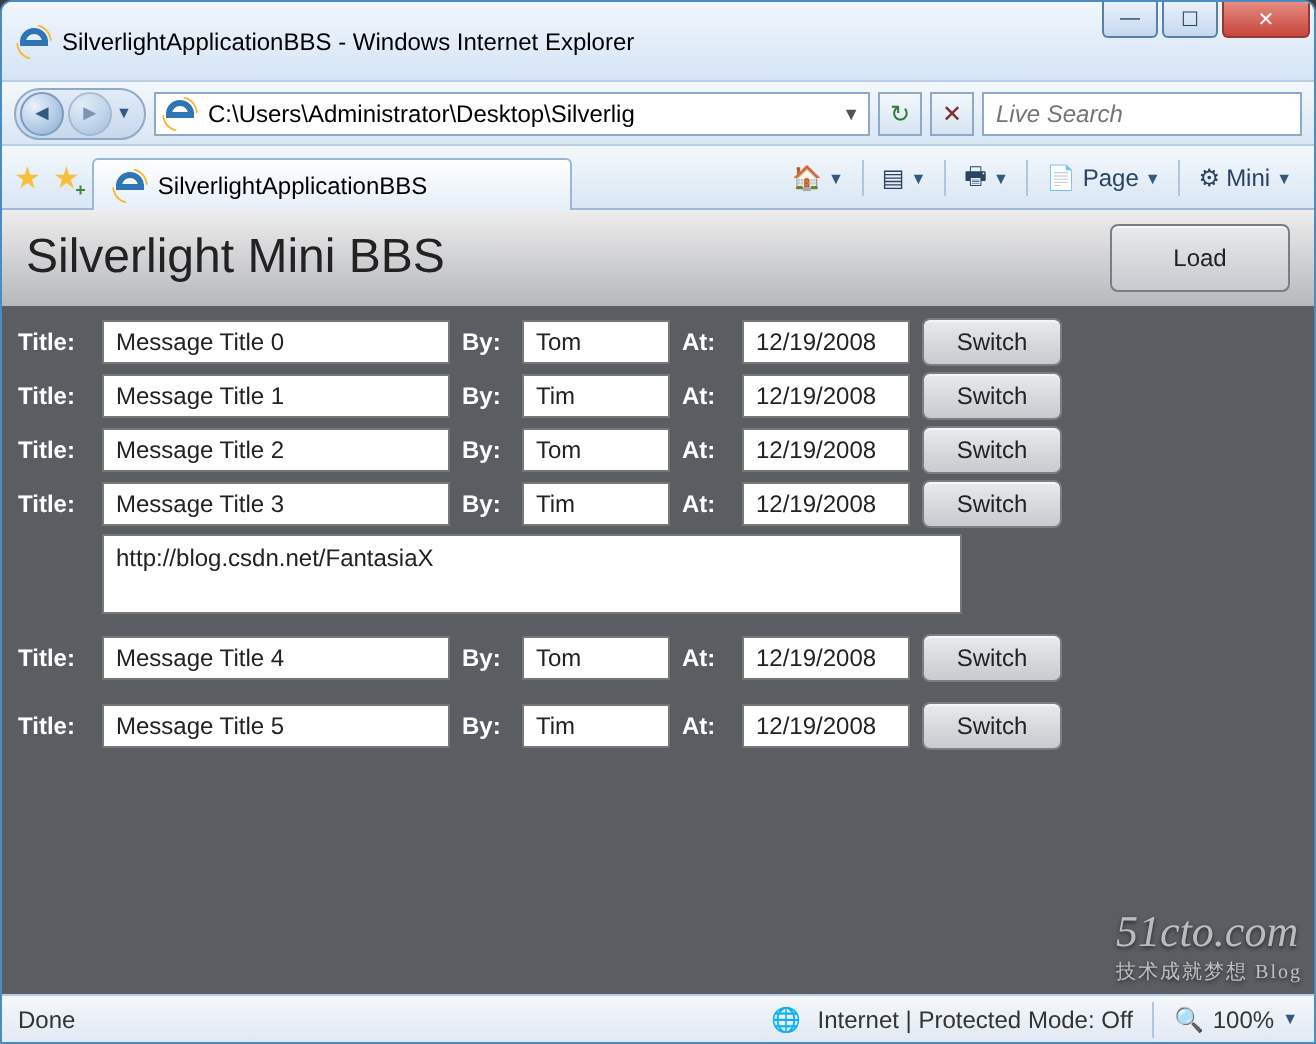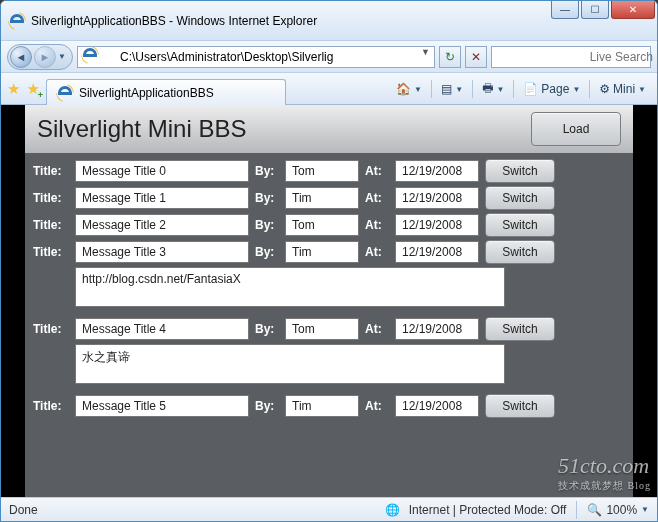--- a/index.html
+++ b/index.html
@@ -82,36 +82,36 @@
   }
   .nav-circle{
     width:22px;height:22px;border-radius:50%;
     background:radial-gradient(circle at 30% 30%,#EAF2FB,#AFC8E4 60%,#8BA9CC);
     border:1px solid #7E9BBE;
     display:flex;align-items:center;justify-content:center;color:#33597E;font-size:11px;
   }
   .nav-dd{width:8px;color:#33597E;font-size:8px;display:flex;align-items:center;justify-content:center;}
   .addr{
     flex:1;height:22px;border:1px solid #8FA9C8;background:#fff;
-    display:flex;padding:0 4px;gap:20px;
+    display:flex;align-items:center;padding:0 4px;gap:4px;
   }
   .addr .favicon{width:16px;height:16px;flex:none;}
   .addr input{border:none;outline:none;font-size:12px;flex:1;background:transparent;}
   .addr .dd{color:#555;font-size:9px;}
   .ie-sq-btn{
     width:22px;height:22px;border:1px solid var(--ie-btn-border);
     background:linear-gradient(#F3F7FC,#D7E4F2);
     display:flex;align-items:center;justify-content:center;
     color:#7A2E2E;font-size:12px;
   }
   .search{
     width:160px;height:22px;border:1px solid #8FA9C8;background:#fff;
     display:flex;align-items:center;padding:0 4px;gap:4px;
   }
-  .search input{border:none;outline:none;font-size:12px;flex:1;color:#888;background:transparent;text-align:right;}
+  .search input{border:none;outline:none;font-size:12px;flex:1;color:#888;font-style:italic;background:transparent;}
 
   
   .tabrow{
     height:32px;flex:none;
     background:linear-gradient(var(--chrome-grad-top),var(--chrome-grad-bot));
     display:flex;align-items:flex-end;padding:0 6px;gap:6px;
     border-bottom:1px solid #9FB8D5;
   }
   .tabrow .left-icons{display:flex;align-items:center;gap:6px;padding-bottom:6px;}
   .star{color:#F5C13D;font-size:15px;}
@@ -133,21 +133,21 @@
   .cmd-dd{font-size:8px;color:#33597E;}
   .sep{width:1px;height:18px;background:#B0C5DE;margin:0 2px;}
 
   
   .viewport{
     flex:1;background:var(--blk);
     display:flex;justify-content:center;
     position:relative;overflow:hidden;
   }
   .silverlight{
-    width:608px;
+    width:656px;
     display:flex;flex-direction:column;
   }
   .bbs-header{
     height:48px;flex:none;
     background:linear-gradient(var(--bbs-header-top),var(--bbs-header-bot));
     display:flex;align-items:center;padding:0 12px;gap:14px;
   }
   .bbs-title{font-size:24px;color:#222;font-weight:normal;}
   .bbs-sub{font-size:12px;color:#333;}
   .bbs-btn{
@@ -335,21 +335,20 @@
           <div class="divider"></div>
           <div class="row">
             <span class="lbl">Title:</span>
             <div class="inp">Message Title 4</div>
             <span class="lbl">By:</span>
             <div class="inp">Tom</div>
             <span class="lbl">At:</span>
             <div class="inp">12/19/2008</div>
             <div class="bbs-btn">Switch</div>
           </div>
-          <div class="expand">水之真谛</div>
           <div class="divider"></div>
           <div class="row">
             <span class="lbl">Title:</span>
             <div class="inp">Message Title 5</div>
             <span class="lbl">By:</span>
             <div class="inp">Tim</div>
             <span class="lbl">At:</span>
             <div class="inp">12/19/2008</div>
             <div class="bbs-btn">Switch</div>
           </div>

